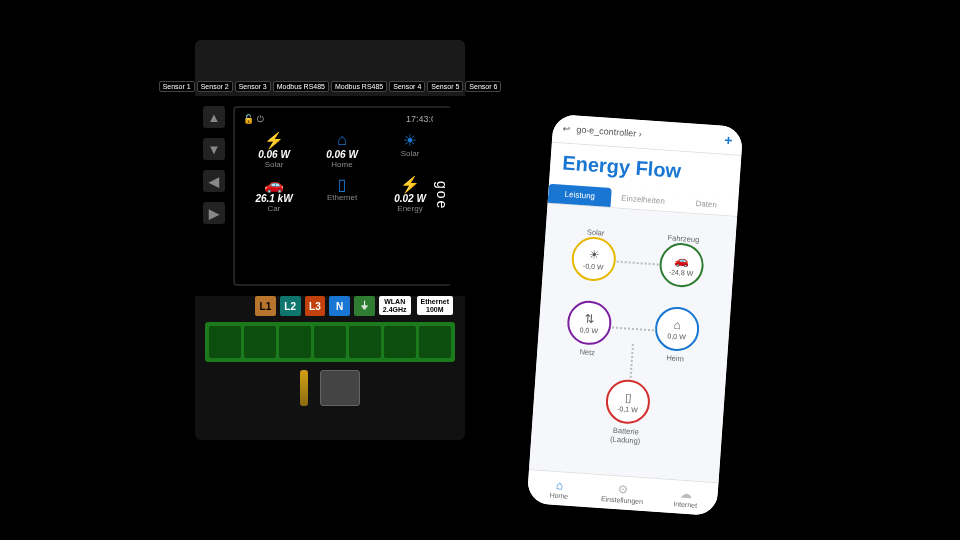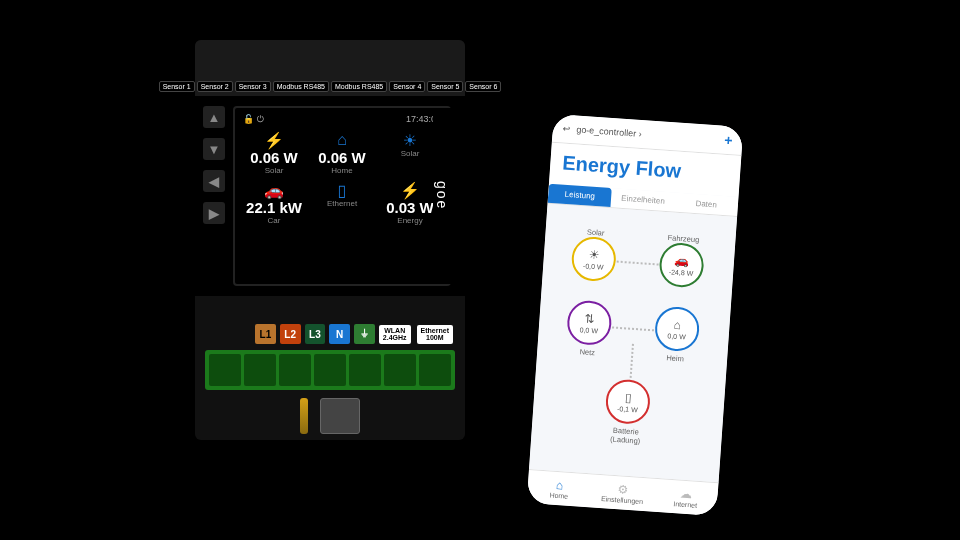--- a/index.html
+++ b/index.html
@@ -58,39 +58,39 @@
     color: #aaa; font-size: 9px; margin-bottom: 6px;
   }
   .screen-grid {
     display: grid;
     grid-template-columns: repeat(3, 1fr);
     grid-template-rows: repeat(2, 1fr);
     gap: 6px;
   }
   .tile { text-align: center; }
   .tile-icon { color: #1976d2; font-size: 16px; height: 18px; }
-  .tile-val { color: #fff; font-size: 15px; font-weight: bold; }
+  .tile-val { color: #fff; font-size: 10px; font-weight: bold; font-style: italic; }
   .tile-lbl { color: #888; font-size: 8px; }
   .brand-vert {
     position: absolute; right: -2px; top: 0; bottom: 0;
     width: 18px; display: flex; align-items: center; justify-content: center;
     writing-mode: vertical-rl; color: #fff; font-size: 14px; letter-spacing: 2px;
     background: #000;
   }
 
   
   .device-lower-labels {
-    display: flex; align-items: flex-end; gap: 4px;
-    padding: 28px 12px 6px;
+    display: flex; align-items: flex-start; gap: 4px;
+    padding: 0 12px 6px;
     margin-left: 48px;
   }
   .phase { width: 22px; height: 20px; font-size: 10px; font-weight: bold; color: #fff; display: flex; align-items: center; justify-content: center; border-radius: 2px; }
   .l1 { background: #b9742d; color: #000; }
-  .l2 { background: #c2410c; }
-  .l3 { background: #14532d; }
+  .l2 { background: #0f766e; }
+  .l3 { background: #c2410c; }
   .n  { background: #1976d2; }
   .pe { background: #2e7d32; }
   .small-label {
     margin-left: auto;
     display: flex; gap: 6px;
   }
   .small-card {
     background: #fff; color: #000;
     font-size: 7px; font-weight: bold;
     padding: 2px 4px; border-radius: 2px; text-align: center; line-height: 1.1;
@@ -218,31 +218,31 @@
           <div class="tile-val">0.06 W</div>
           <div class="tile-lbl">Home</div>
         </div>
         <div class="tile">
           <div class="tile-icon">☀</div>
           <div class="tile-val"></div>
           <div class="tile-lbl">Solar</div>
         </div>
         <div class="tile">
           <div class="tile-icon">🚗</div>
-          <div class="tile-val">22.1 kW</div>
+          <div class="tile-val">26.1 kW</div>
           <div class="tile-lbl">Car</div>
         </div>
         <div class="tile">
           <div class="tile-icon">▯</div>
           <div class="tile-val"></div>
           <div class="tile-lbl">Ethernet</div>
         </div>
         <div class="tile">
           <div class="tile-icon">⚡</div>
-          <div class="tile-val">0.03 W</div>
+          <div class="tile-val">0.02 W</div>
           <div class="tile-lbl">Energy</div>
         </div>
       </div>
       <div class="brand-vert">goe</div>
     </div>
   </div>
 
   <div class="device-lower-labels">
     <div class="phase l1">L1</div>
     <div class="phase l2">L2</div>

